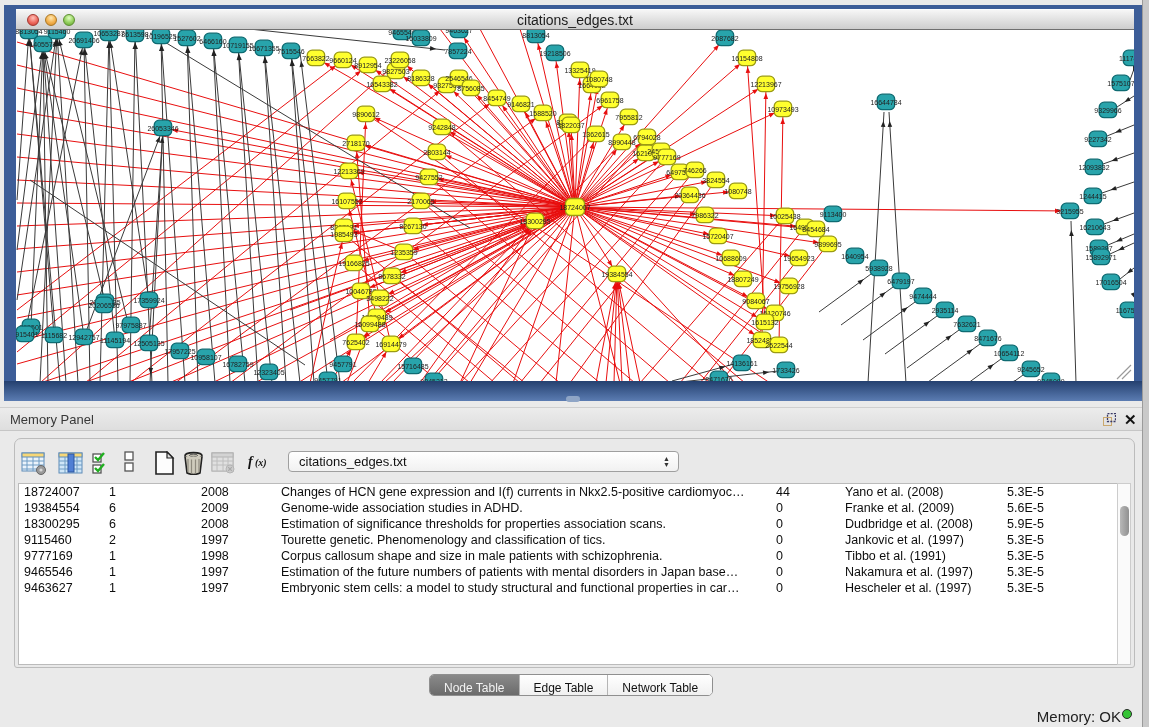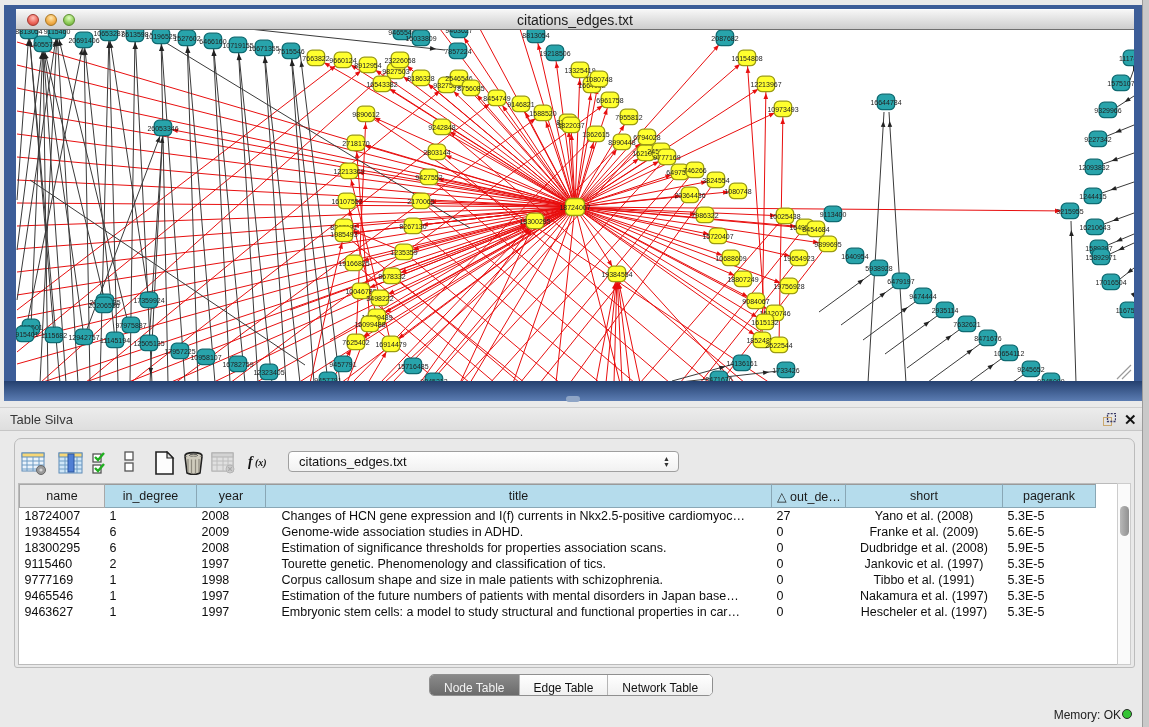--- a/index.html
+++ b/index.html
@@ -18,28 +18,28 @@
 .tbar{position:absolute;left:0;top:0;width:100%;height:40px}
 .tbar .ic{position:absolute;top:12px}
 .combo{position:absolute;left:273px;top:12px;width:391px;height:21px;background:linear-gradient(#ffffff,#f1f1f1);border:1px solid #9f9f9f;border-radius:4px;font-size:13px;color:#111;padding:2px 0 0 10px}
 .combo .ar{position:absolute;right:8px;top:4px;font-size:7px;color:#333}
 .tbl{position:absolute;left:3px;top:44px;width:1104px;height:182px;background:#fff;border:1px solid #bbb;overflow:hidden}
 table{border-collapse:collapse;table-layout:fixed;width:1076px;font-size:12.5px}
 th{height:23px;background:#b5dcec;border:1px solid #89a7b5;border-top:1px solid #9a9a9a;font-weight:normal;font-size:12.5px;color:#1a1a1a;overflow:hidden;white-space:nowrap}
 th.g{background:#e9e9e9;border:1px solid #a8a8a8}
 td{height:16px;padding:0 0 0 5px;color:#0d0d0d;overflow:hidden;white-space:nowrap}
 td.c3{padding-left:16px}
-td.c5{text-align:center;padding:0}
+td.c5{text-align:left;padding:0}
 .sbar{position:absolute;right:3px;top:44px;width:14px;height:182px;background:#fafafa;border:1px solid #ccc}
 .sbar .th{position:absolute;left:1.5px;top:22px;width:9px;height:30px;background:linear-gradient(90deg,#b8b8b8,#909090);border-radius:5px}
 .tabs{position:absolute;left:429px;top:674px;height:22px;display:flex;border:1px solid #8f8f8f;border-radius:5px;overflow:hidden;background:#fff}
 .tab{font-size:12px;padding:6px 14px 0;color:#111;background:linear-gradient(#ffffff,#f0f0f0);border-right:1px solid #b5b5b5}
 .tab.sel{background:linear-gradient(#8a8a8a,#6b6b6b);color:#f3f3f3}
 .tab:last-child{border-right:none}
-.status{position:absolute;right:28px;top:708px;font-size:12px;color:#222}
+.status{position:absolute;right:28px;top:708px;font-size:15px;color:#222}
 .memdot{position:absolute;right:17px;top:709px;width:10px;height:10px;border-radius:50%;background:#35c435;border:1.5px solid #2a2a2a}
 .rstrip{position:absolute;right:0;top:0;width:7px;height:727px;background:#c9c9c9;border-left:1px solid #9b9b9b}
 </style></head><body>
 <div class="frame">
     <div class="band"></div>
     <div style="position:absolute;left:562px;top:391px;width:14px;height:6px;border-radius:3px;background:#8fa5c6"></div>
   </div>
 <div class="titlebar">
     <div class="t">citations_edges.txt</div>
     <div class="tl r"></div>
@@ -487,21 +487,21 @@
     <text x="1111" y="284.5" font-size="7" fill="#222" text-anchor="middle" font-family="Liberation Sans, sans-serif">17016504</text>
     <rect x="1120.2" y="302.2" width="17.5" height="15.5" rx="5" fill="#28a4ab" stroke="#0e6b72" stroke-width="1.3"></rect>
     <text x="1129" y="312.5" font-size="7" fill="#222" text-anchor="middle" font-family="Liberation Sans, sans-serif">1167533</text>
     <rect x="824.2" y="206.2" width="17.5" height="15.5" rx="5" fill="#28a4ab" stroke="#0e6b72" stroke-width="1.3"></rect>
     <text x="833" y="216.5" font-size="7" fill="#222" text-anchor="middle" font-family="Liberation Sans, sans-serif">9113400</text>
     <rect x="846.2" y="248.2" width="17.5" height="15.5" rx="5" fill="#28a4ab" stroke="#0e6b72" stroke-width="1.3"></rect>
     <text x="855" y="258.5" font-size="7" fill="#222" text-anchor="middle" font-family="Liberation Sans, sans-serif">1640954</text>
     <path d="M1117 379 L1131 365 M1122 379 L1131 370" stroke="#9a9a9a" stroke-width="1.2" fill="none"></path>
   </svg>
 <div class="tp-head">
-    <div class="t">Table Silva</div>
+    <div class="t">Memory Panel</div>
   </div>
 <svg class="floatico" viewBox="0 0 13 13">
     <rect x="0.5" y="4.5" width="8" height="8" fill="none" stroke="#caa86e" stroke-width="1"></rect>
     <rect x="4.5" y="0.5" width="8" height="8" fill="none" stroke="#3a3a66" stroke-width="1.3" stroke-dasharray="2 1.2"></rect>
   </svg>
 <div class="xico">✕</div>
 <div class="panel">
 <div class="tbar">
 <span class="ic" style="left:6px"><svg width="26" height="25" viewBox="0 0 26 25">
           <rect x="1" y="2" width="22" height="18" fill="#eaf3fb" stroke="#5f8cb8"></rect>
@@ -558,35 +558,26 @@
 <colgroup>
           <col style="width:85px">
           <col style="width:92px">
           <col style="width:69px">
           <col style="width:506px">
           <col style="width:74px">
           <col style="width:157px">
           <col style="width:93px">
         </colgroup>
 <tbody>
-          <tr>
-            <th class="g">name</th>
-            <th>in_degree</th>
-            <th>year</th>
-            <th>title</th>
-            <th style="text-align:left;padding-left:5px">△ out_de…</th>
-            <th>short</th>
-            <th>pagerank</th>
-          </tr>
 <tr>
             <td class="c0">18724007</td>
             <td class="c1">1</td>
             <td class="c2">2008</td>
             <td class="c3">Changes of HCN gene expression and I(f) currents in Nkx2.5-positive cardiomyoc…</td>
-            <td class="c4">27</td>
+            <td class="c4">44</td>
             <td class="c5">Yano et al. (2008)</td>
             <td class="c6">5.3E-5</td>
           </tr>
           <tr>
             <td class="c0">19384554</td>
             <td class="c1">6</td>
             <td class="c2">2009</td>
             <td class="c3">Genome-wide association studies in ADHD.</td>
             <td class="c4">0</td>
             <td class="c5">Franke et al. (2009)</td>

